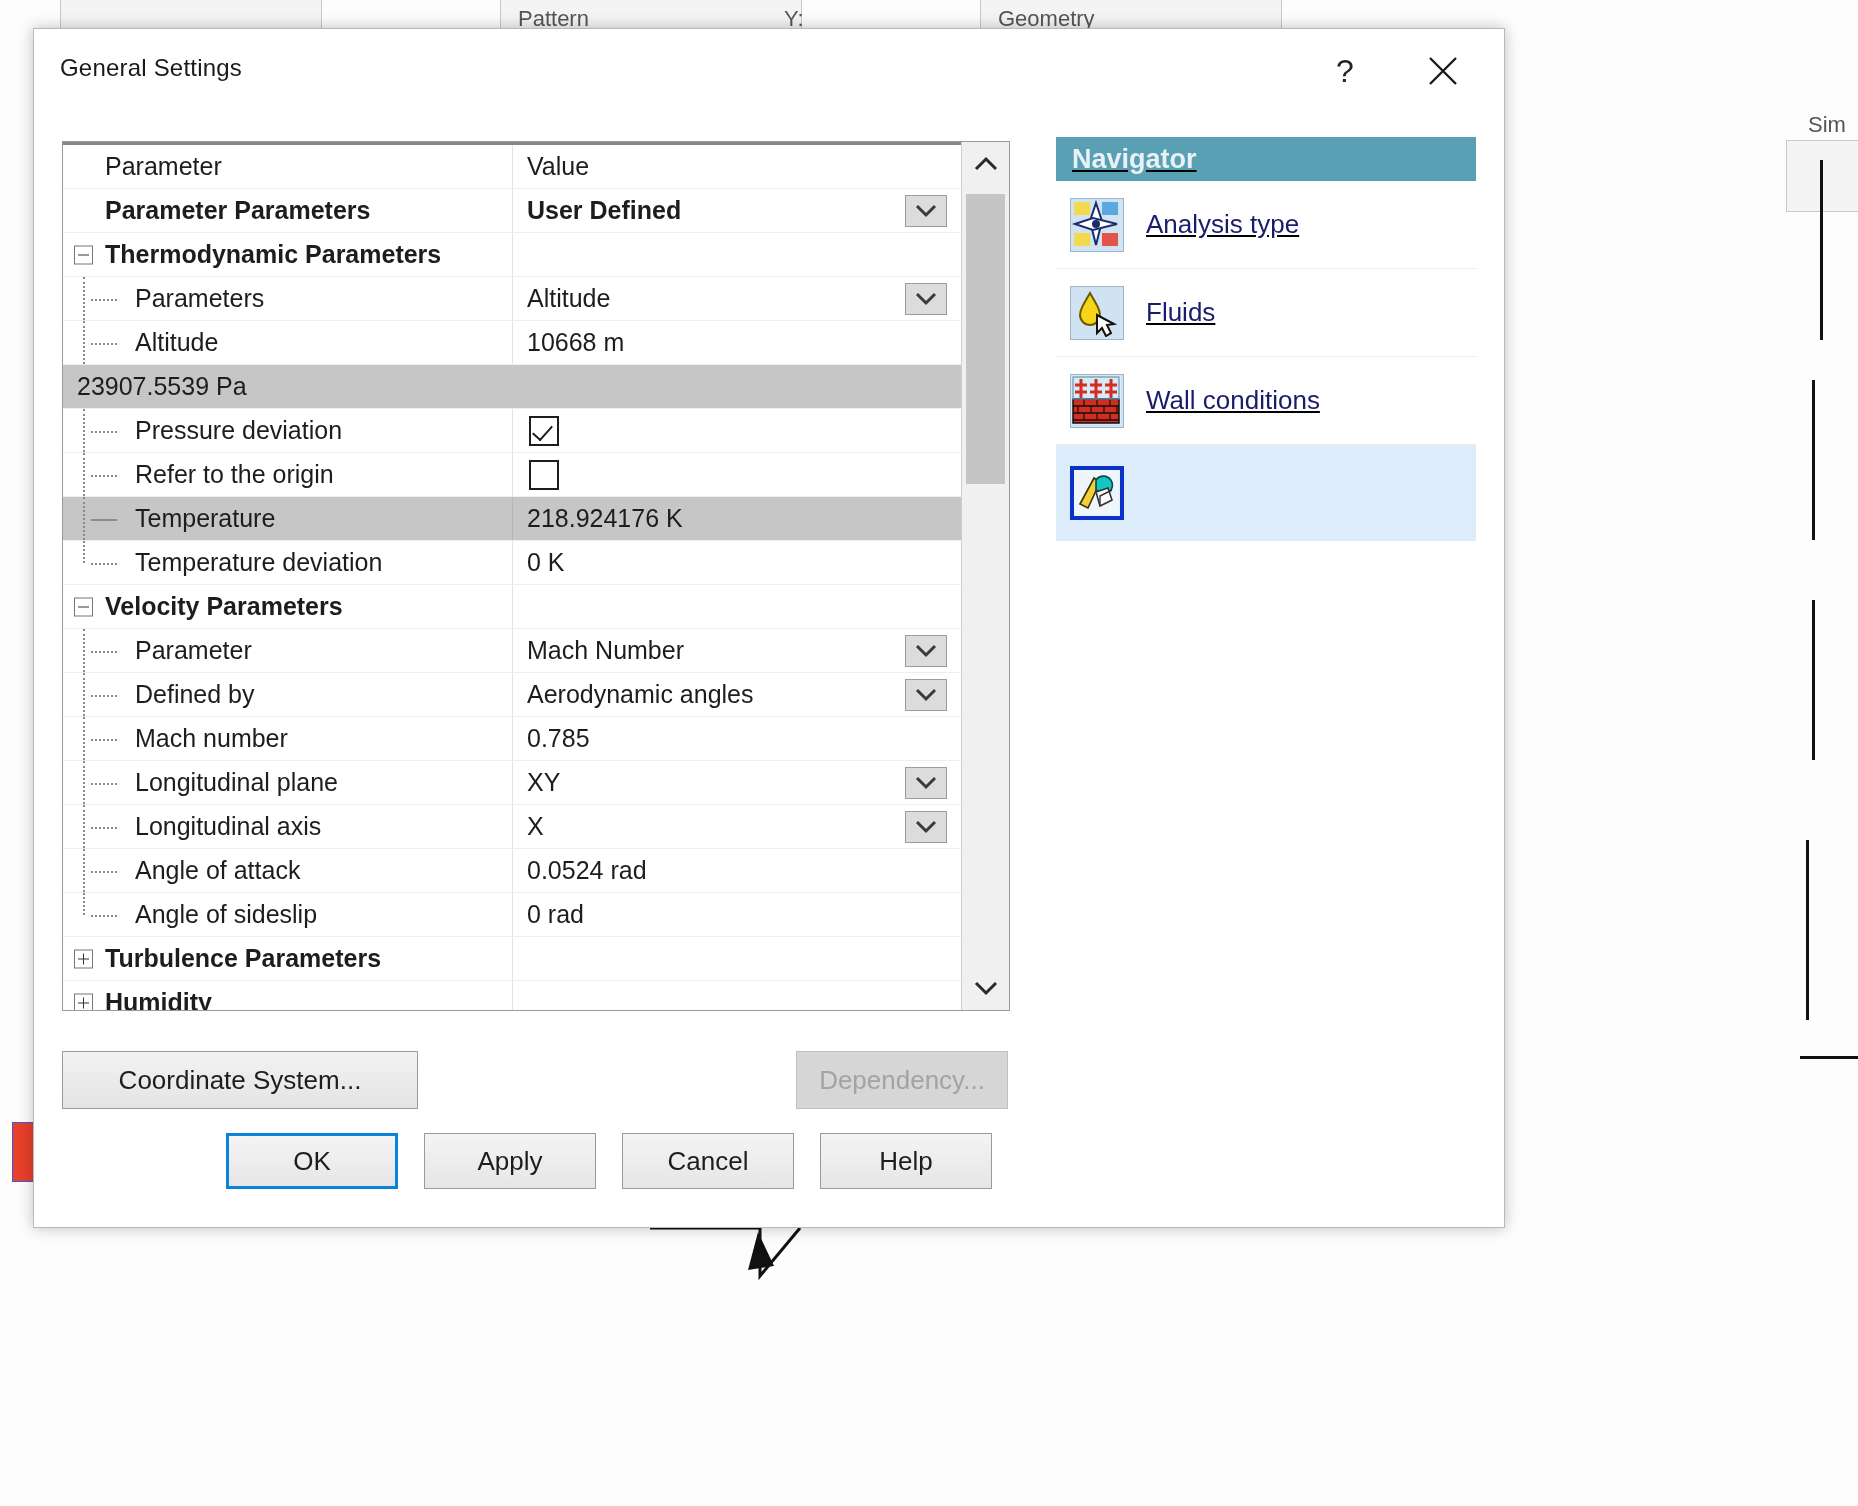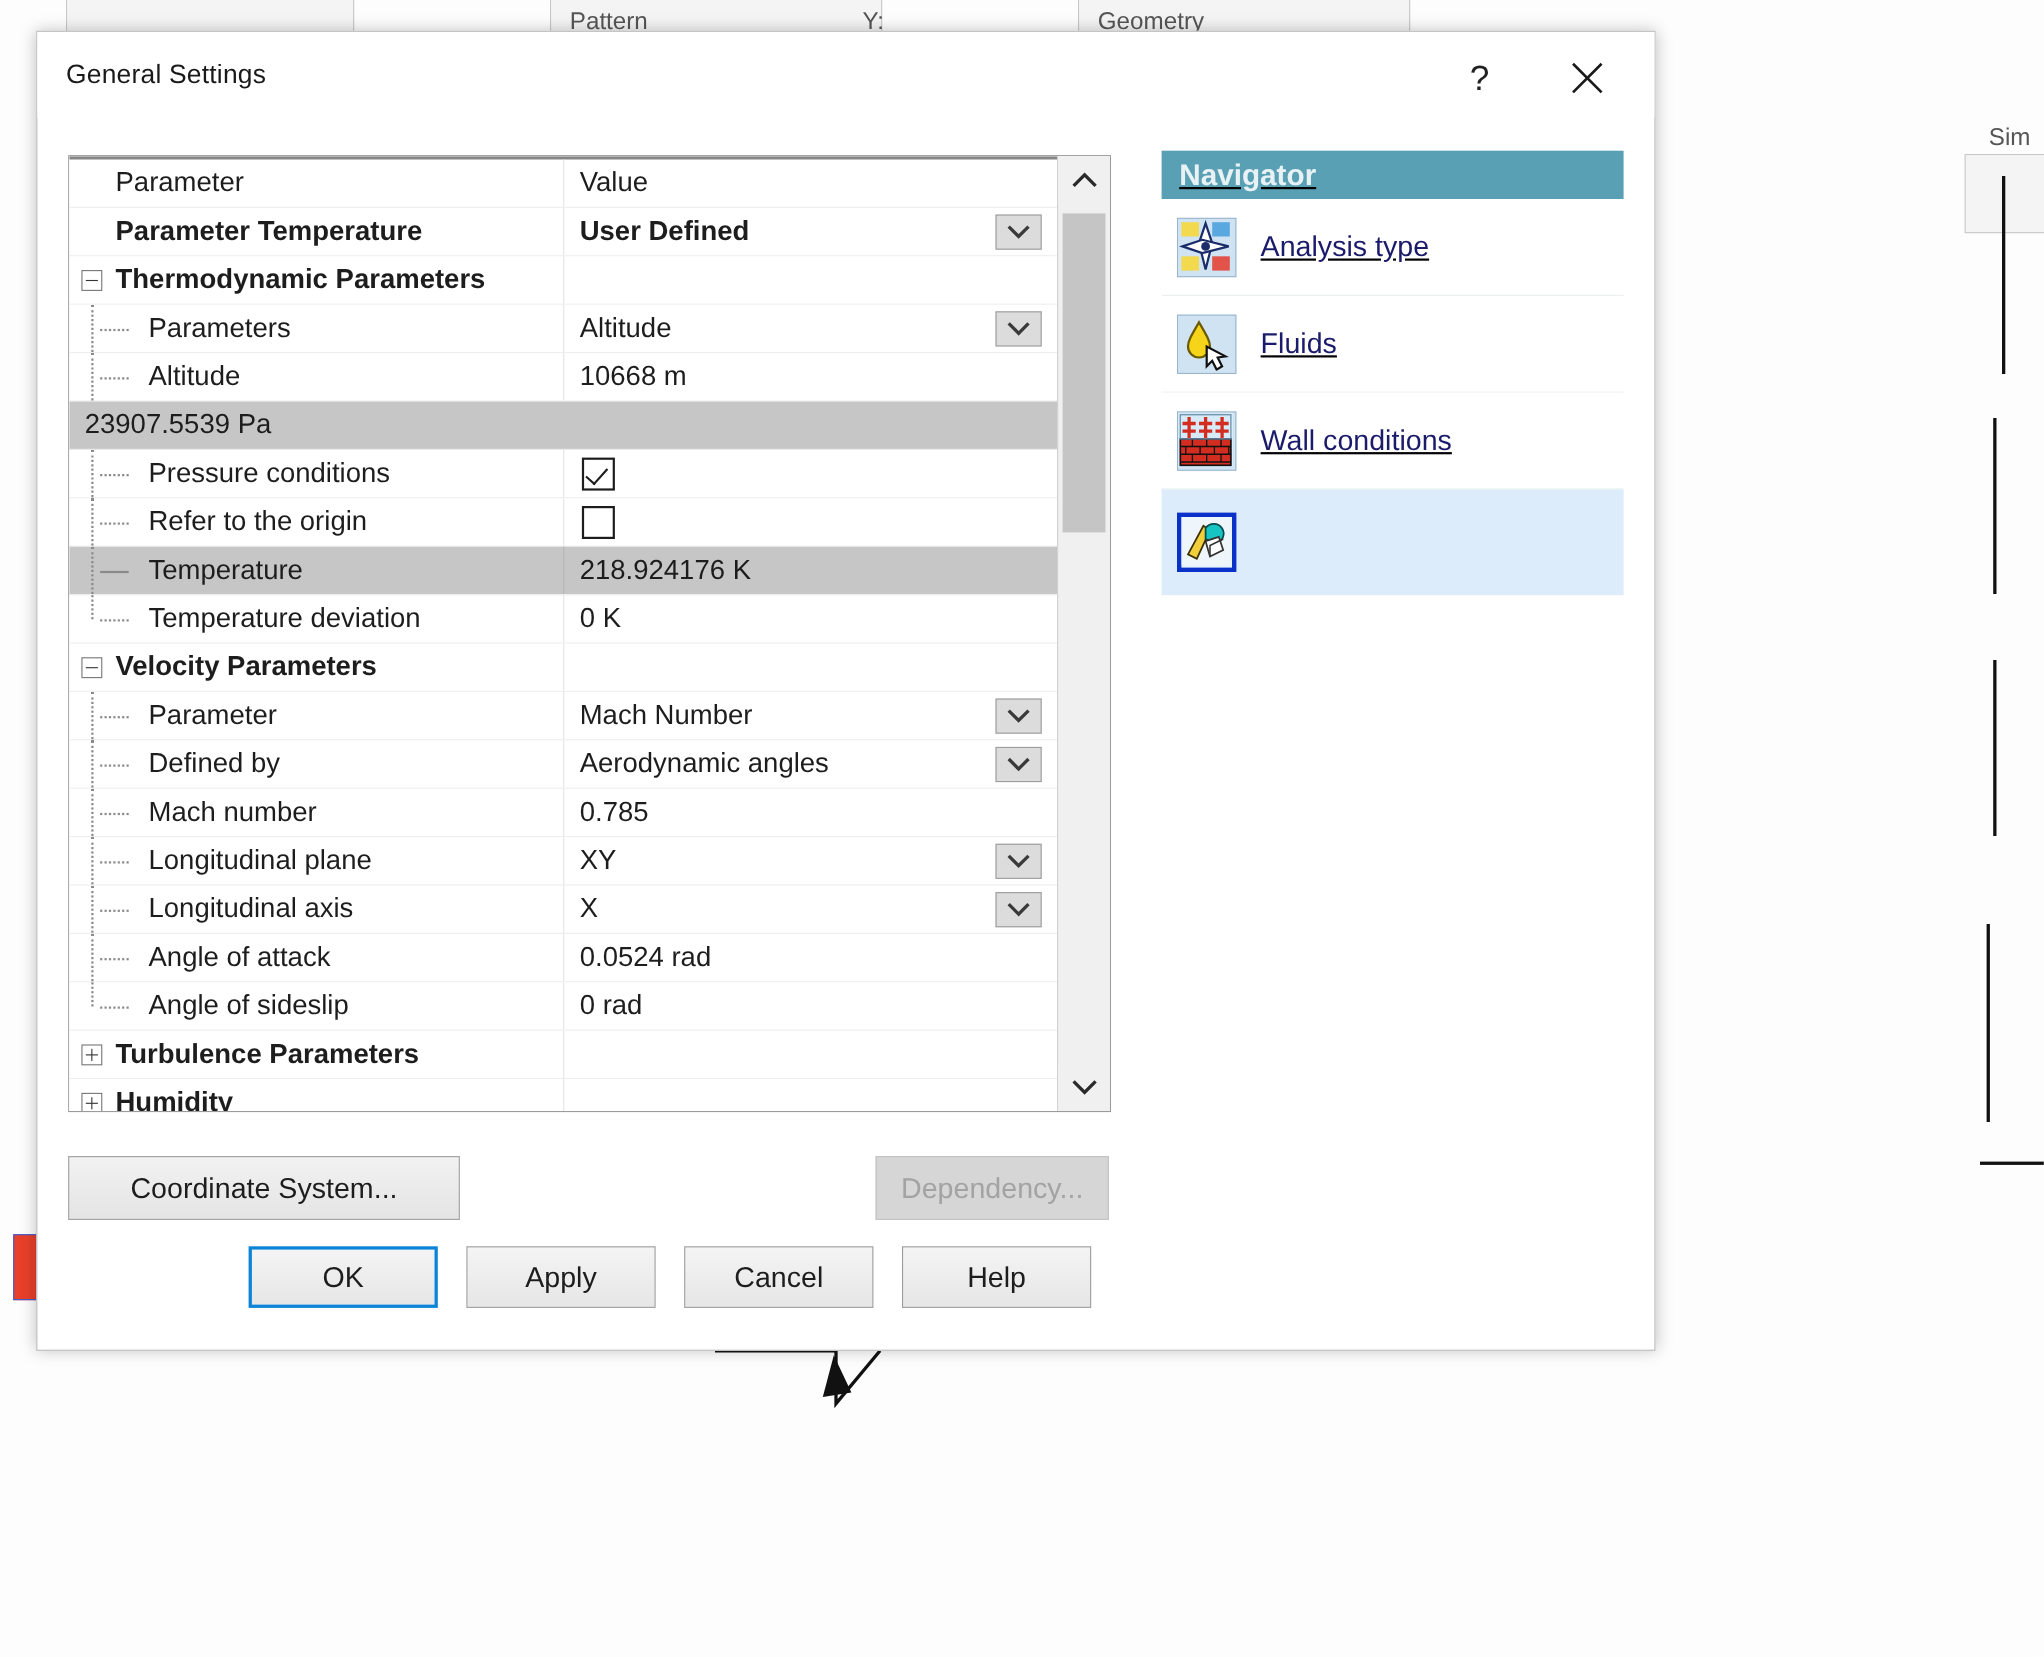--- a/index.html
+++ b/index.html
@@ -385,21 +385,21 @@
           <div class="cell-param">
             <span class="ptext">Parameter</span>
           </div>
           <div class="cell-value">
             <span class="vtext">Value</span>
           </div>
         </div>
 
         <div class="row bold indent-0">
           <div class="cell-param">
-            <span class="ptext">Parameter Temperature</span>
+            <span class="ptext">Parameter Parameters</span>
           </div>
           <div class="cell-value">
             <span class="vtext">User Defined</span>
             <span class="combo-btn">
               <svg width="22" height="14" viewBox="0 0 22 14">
                   <path d="M2 2 L11 11 L20 2" stroke="#3a3a3a" stroke-width="3" fill="none"></path>
                 </svg>
             </span>
           </div>
         </div>
@@ -442,21 +442,21 @@
         <div class="row indent-1 selected">
           <div class="cell-value">
             <span class="vtext">23907.5539 Pa</span>
           </div>
         </div>
 
         <div class="row indent-1">
           <div class="cell-param">
             <span class="tree-vline"></span>
             <span class="tree-dash"></span>
-            <span class="ptext">Pressure conditions</span>
+            <span class="ptext">Pressure deviation</span>
           </div>
           <div class="cell-value">
             <span class="cb checked"></span>
           </div>
         </div>
 
         <div class="row indent-1">
           <div class="cell-param">
             <span class="tree-vline"></span>
             <span class="tree-dash"></span>

